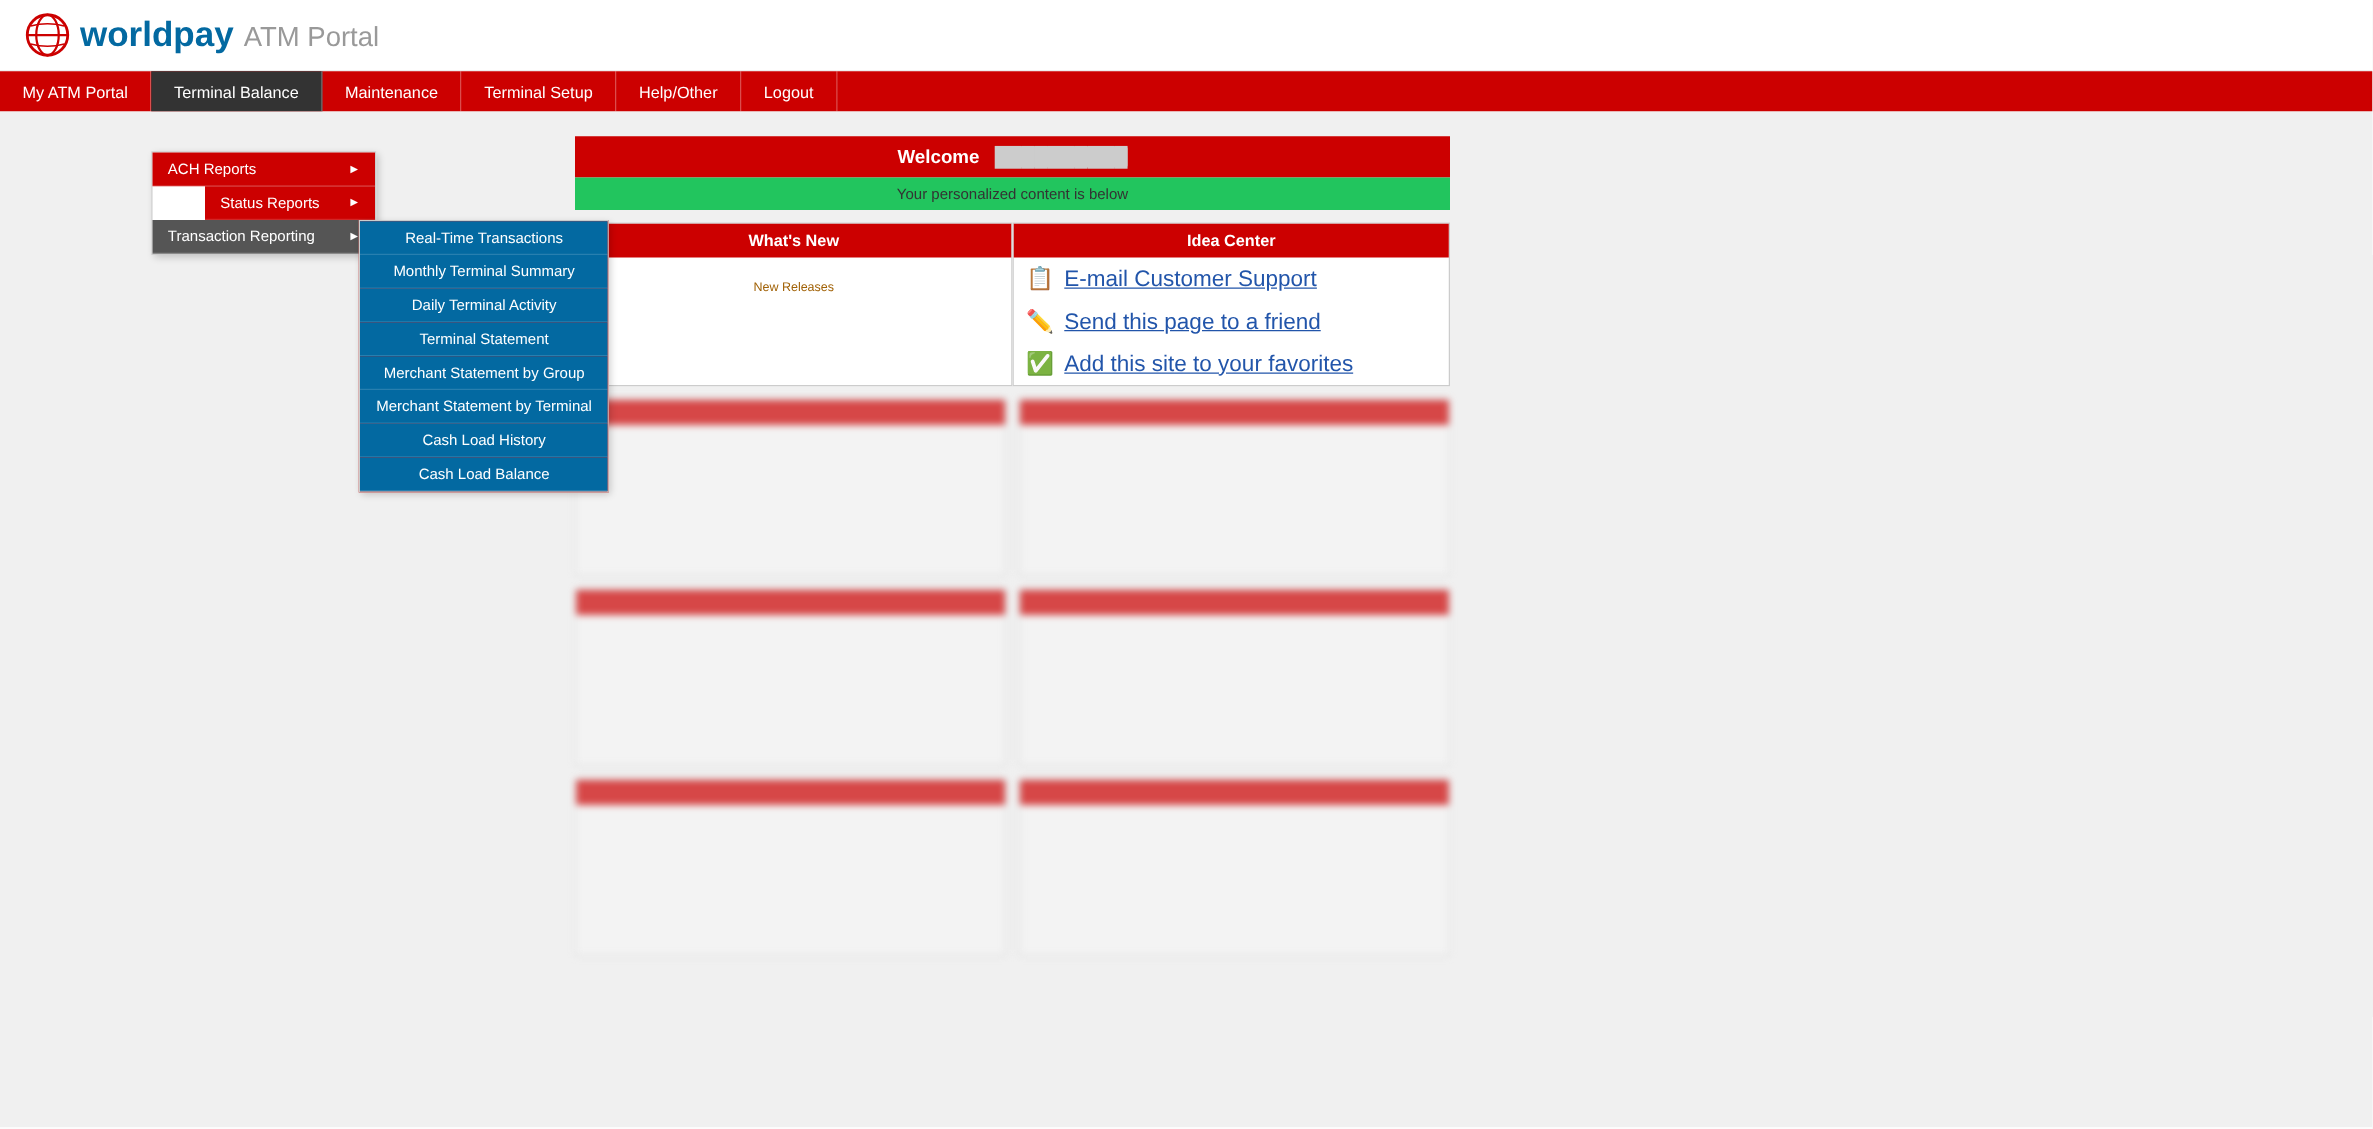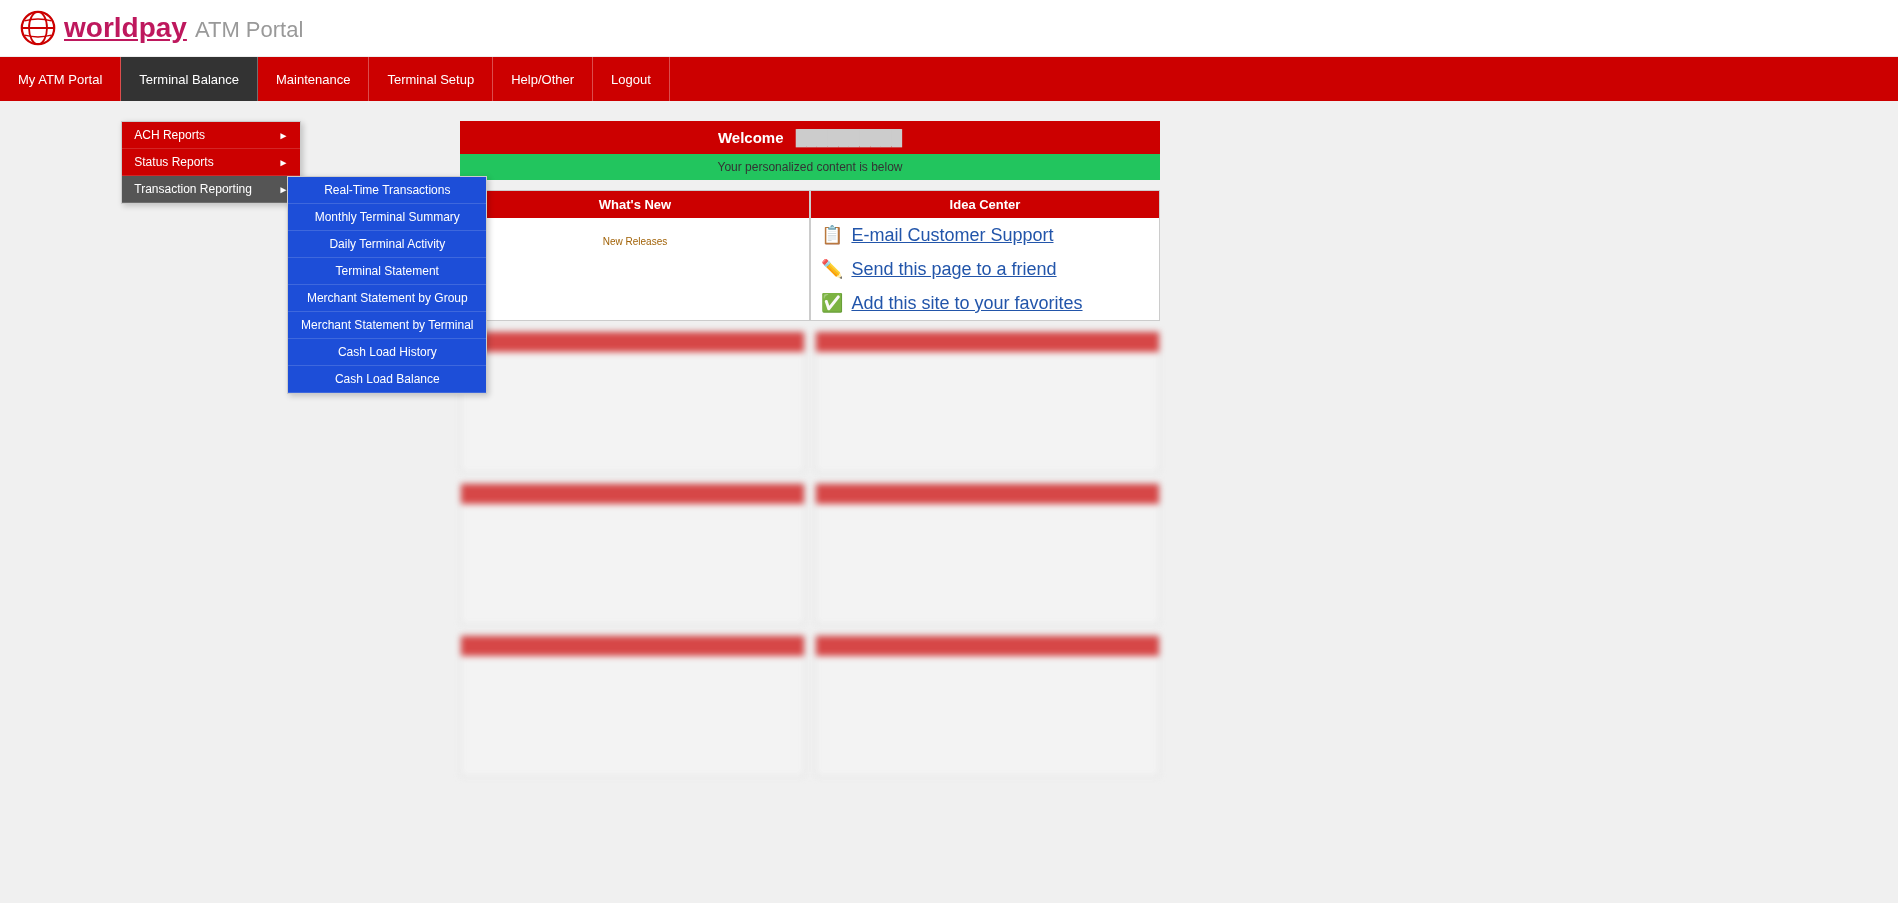--- a/index.html
+++ b/index.html
@@ -22,21 +22,21 @@
       width: 36px;
       height: 36px;
     }
 
     
     .navbar {
       background: #cc0000;
       display: flex;
       align-items: stretch;
       position: relative;
-      height: 44px;
+      height: 32px;
     }
     .nav-item {
       color: #fff;
       padding: 0 18px;
       display: flex;
       align-items: center;
       cursor: pointer;
       font-size: 13px;
       font-weight: normal;
       border-right: 1px solid rgba(255,255,255,0.3);
@@ -88,21 +88,21 @@
       background: #cc0000;
       min-width: 200px;
       border: 1px solid #ccc;
       box-shadow: 2px 2px 6px rgba(0,0,0,0.2);
       z-index: 1001;
     }
     .sub-dropdown-item {
       padding: 6px 12px;
       cursor: pointer;
       color: #fff;
-      background: #1d4ed8;
+      background: #0369a1;
       font-size: 12px;
       border-bottom: 1px solid rgba(255,255,255,0.15);
     }
 
     
     .main-content {
       padding: 20px;
       background: #f0f0f0;
       min-height: calc(100vh - 90px);
     }
@@ -194,39 +194,40 @@
     .terminal-dropdown-wrapper {
       position: absolute;
       top: 32px;
       left: 0;
     }
     .ach-item {
       position: relative;
     }
     .status-item {
       position: relative;
+      margin-left: 42px;
     }
     .transaction-item {
       position: relative;
     }
   </style>
 </head>
 <body>
 
 <div class="header">
   <div class="logo">
     <svg class="logo-icon" viewBox="0 0 40 40" xmlns="http://www.w3.org/2000/svg">
       <circle cx="20" cy="20" r="18" fill="none" stroke="#cc0000" stroke-width="2.5"></circle>
       <ellipse cx="20" cy="20" rx="10" ry="18" fill="none" stroke="#cc0000" stroke-width="2"></ellipse>
       <line x1="2" y1="20" x2="38" y2="20" stroke="#cc0000" stroke-width="2"></line>
       <path d="M5 12 Q20 8 35 12" fill="none" stroke="#cc0000" stroke-width="1.5"></path>
       <path d="M5 28 Q20 32 35 28" fill="none" stroke="#cc0000" stroke-width="1.5"></path>
     </svg>
     <div style="font-size:28px;font-weight:bold;color:#333;">
-      <span style="color:#be185d;text-decoration:underline;">worldpay</span><span style="color:#999;font-weight:normal;font-size:22px;margin-left:8px;text-align:right;">ATM Portal</span>
+      <span style="color:#0369a1;">worldpay</span><span style="color:#999;font-weight:normal;font-size:22px;margin-left:8px;text-align:right;">ATM Portal</span>
     </div>
   </div>
 </div>
 
 <div class="navbar">
   <div class="nav-item">
     <span>My ATM Portal</span>
   </div>
   <div class="nav-item active-highlight nav-terminal-reports">
     <span>Terminal Balance</span>

